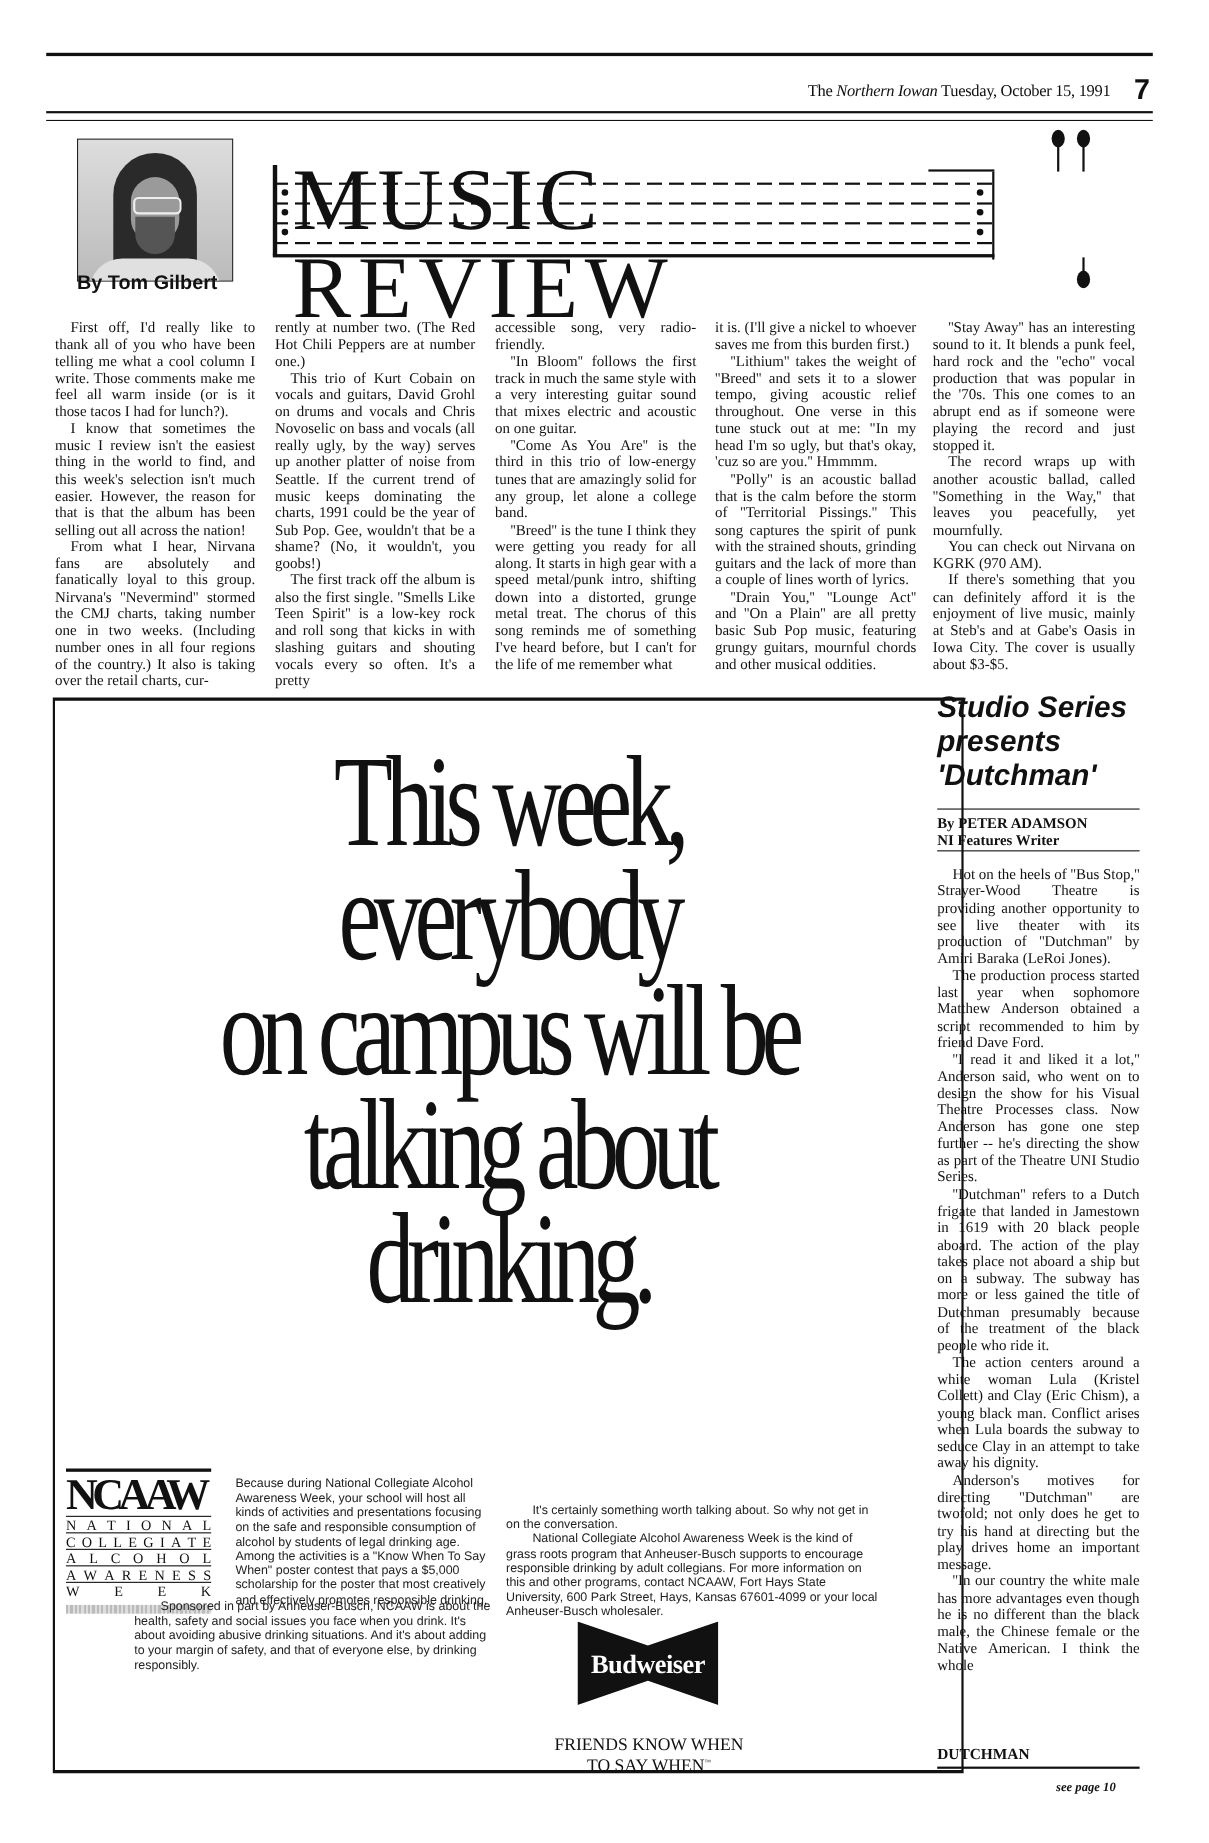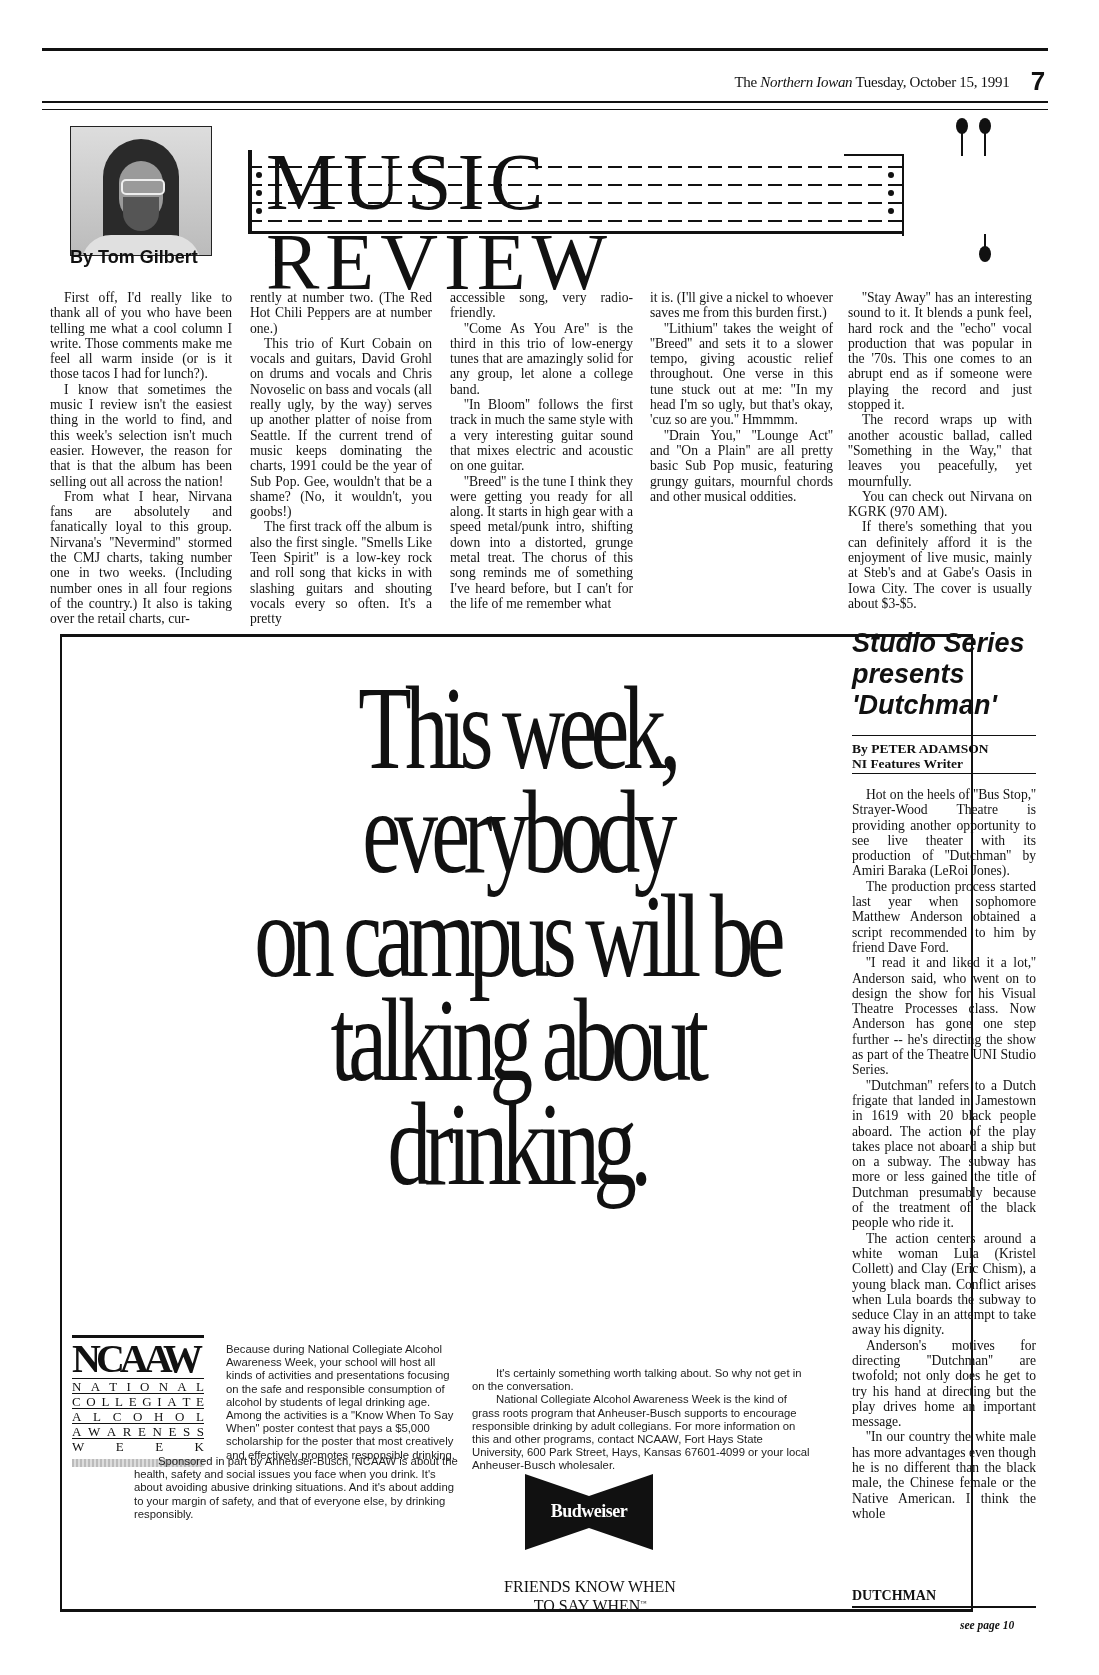--- a/index.html
+++ b/index.html
@@ -23,33 +23,33 @@
   .banner .bar-r { position: absolute; right: 0; top: 8px; width: 2px; height: 80px; background: #111; }
   .banner .bottom { position: absolute; left: 0; right: 0; bottom: 6px; height: 3px; background: #111; }
   .banner .top { position: absolute; right: 0; top: 6px; width: 60px; height: 2px; background: #111; }
   .banner .word { position: absolute; left: 18px; top: -6px; font-family: "Liberation Serif", serif; font-size: 80px; letter-spacing: 6px; line-height: 1; background: transparent; }
   .note { position: absolute; width: 12px; height: 16px; border-radius: 50%; background: #111; }
   .stem { position: absolute; width: 2px; background: #111; }
   .dot { position: absolute; width: 6px; height: 6px; border-radius: 50%; background: #111; }
   .col { position: absolute; font-family: "Liberation Serif", serif; font-size: 13.6px; line-height: 15.3px; text-align: justify; }
   .col p { margin: 0; text-indent: 14px; }
   .col p.noind { text-indent: 0; }
-  .ad { left: 60px; top: 634px; width: 913px; height: 978px; border: 2px solid #111; border-top-width: 3px; border-bottom-width: 3px; box-sizing: border-box; }
+  .ad { left: 48px; top: 634px; width: 828px; height: 978px; border: 2px solid #111; border-top-width: 3px; border-bottom-width: 3px; box-sizing: border-box; }
   .headline { position: absolute; left: 0; right: 0; top: 40px; text-align: center; font-family: "Liberation Serif", serif; font-size: 118px; line-height: 104px; letter-spacing: -9px; transform: scaleX(0.74); transform-origin: center top; white-space: nowrap; }
   .ncaaw-logo { position: absolute; left: 10px; top: 698px; width: 132px; }
   .ncaaw-logo .big { font-family: "Liberation Serif", serif; font-weight: bold; font-size: 40px; letter-spacing: -5px; line-height: 38px; border-top: 3px solid #111; padding-top: 2px; }
   .ncaaw-logo .row { font-family: "Liberation Serif", serif; font-size: 13px; line-height: 13px; border-top: 1px solid #111; display: flex; justify-content: space-between; padding: 1px 0 0; }
   .ncaaw-logo .row:last-child { border-bottom: 2px solid #111; padding-bottom: 2px; }
   .ncaaw-logo .shade { height: 8px; margin-top: 6px; background: repeating-linear-gradient(90deg,#bbb 0 2px,#ddd 2px 4px); }
   .adcopy { position: absolute; font-family: Liberation Sans, sans-serif; font-size: 11.3px; line-height: 13.2px; color: #222; }
   .adcopy p { margin: 0; }
   .adcopy p.ind { text-indent: 24px; }
   .bud { position: absolute; left: 525px; top: 1474px; width: 128px; height: 76px; }
   .bud svg { position: absolute; left: 0; top: 0; }
-  .bud .label { position: absolute; left: 0; right: 0; top: 27px; text-align: center; color: #fff; font-family: "Liberation Serif", serif; font-weight: bold; font-size: 18px; letter-spacing: -0.5px; }
+  .bud .label { position: absolute; left: 0; right: 0; top: 27px; text-align: center; color: #fff; font-family: "Liberation Serif", serif; font-weight: bold; font-size: 24px; letter-spacing: -0.5px; }
   .tagline { position: absolute; left: 470px; top: 1578px; width: 240px; text-align: center; font-family: "Liberation Serif", serif; font-size: 16px; line-height: 17px; }
   .tagline sup { font-size: 6px; }
   .side-head { left: 852px; top: 628px; width: 188px; font-family: "Liberation Sans", sans-serif; font-weight: bold; font-style: italic; font-size: 27px; line-height: 31px; }
   .side-rule { position: absolute; left: 852px; width: 184px; height: 1px; background: #111; }
   .side-by { left: 852px; top: 741px; width: 188px; font-family: "Liberation Serif", serif; font-weight: bold; font-size: 13.5px; line-height: 15px; }
   .jump-label { left: 852px; top: 1588px; font-family: "Liberation Serif", serif; font-weight: bold; font-size: 14px; }
   .jump-rule { left: 852px; top: 1606px; width: 184px; height: 2px; background: #111; }
   .see-page { left: 960px; top: 1619px; font-family: "Liberation Serif", serif; font-style: italic; font-weight: bold; font-size: 11.5px; }
 </style>
 </head>
@@ -102,27 +102,28 @@
   <p>I know that sometimes the music I review isn't the easiest thing in the world to find, and this week's selection isn't much easier. However, the reason for that is that the album has been selling out all across the nation!</p>
   <p>From what I hear, Nirvana fans are absolutely and fanatically loyal to this group. Nirvana's ''Nevermind'' stormed the CMJ charts, taking number one in two weeks. (Including number ones in all four regions of the country.) It also is taking over the retail charts, cur-</p>
 </div>
 <div class="col" style="left:250px;top:290px;width:182px;">
   <p class="noind">rently at number two. (The Red Hot Chili Peppers are at number one.)</p>
   <p>This trio of Kurt Cobain on vocals and guitars, David Grohl on drums and vocals and Chris Novoselic on bass and vocals (all really ugly, by the way) serves up another platter of noise from Seattle. If the current trend of music keeps dominating the charts, 1991 could be the year of Sub Pop. Gee, wouldn't that be a shame? (No, it wouldn't, you goobs!)</p>
   <p>The first track off the album is also the first single. ''Smells Like Teen Spirit'' is a low-key rock and roll song that kicks in with slashing guitars and shouting vocals every so often. It's a pretty</p>
 </div>
 <div class="col" style="left:450px;top:290px;width:183px;">
   <p class="noind">accessible song, very radio-friendly.</p>
+  <p>''In Bloom'' follows the first track in much the same style with a very interesting guitar sound that mixes electric and acoustic on one guitar.</p>
   <p>''Come As You Are'' is the third in this trio of low-energy tunes that are amazingly solid for any group, let alone a college band.</p>
-  <p>''In Bloom'' follows the first track in much the same style with a very interesting guitar sound that mixes electric and acoustic on one guitar.</p>
   <p>''Breed'' is the tune I think they were getting you ready for all along. It starts in high gear with a speed metal/punk intro, shifting down into a distorted, grunge metal treat. The chorus of this song reminds me of something I've heard before, but I can't for the life of me remember what</p>
 </div>
 <div class="col" style="left:650px;top:290px;width:183px;">
   <p class="noind">it is. (I'll give a nickel to whoever saves me from this burden first.)</p>
   <p>''Lithium'' takes the weight of ''Breed'' and sets it to a slower tempo, giving acoustic relief throughout. One verse in this tune stuck out at me: "In my head I'm so ugly, but that's okay, 'cuz so are you.'' Hmmmm.</p>
+  <p>''Polly'' is an acoustic ballad that is the calm before the storm of ''Territorial Pissings.'' This song captures the spirit of punk with the strained shouts, grinding guitars and the lack of more than a couple of lines worth of lyrics.</p>
   <p>''Drain You,'' ''Lounge Act'' and ''On a Plain'' are all pretty basic Sub Pop music, featuring grungy guitars, mournful chords and other musical oddities.</p>
 </div>
 <div class="col" style="left:848px;top:290px;width:184px;">
   <p>''Stay Away'' has an interesting sound to it. It blends a punk feel, hard rock and the ''echo'' vocal production that was popular in the '70s. This one comes to an abrupt end as if someone were playing the record and just stopped it.</p>
   <p>The record wraps up with another acoustic ballad, called ''Something in the Way,'' that leaves you peacefully, yet mournfully.</p>
   <p>You can check out Nirvana on KGRK (970 AM).</p>
   <p>If there's something that you can definitely afford it is the enjoyment of live music, mainly at Steb's and at Gabe's Oasis in Iowa City. The cover is usually about $3-$5.</p>
 </div>
 
 <div class="abs ad">

